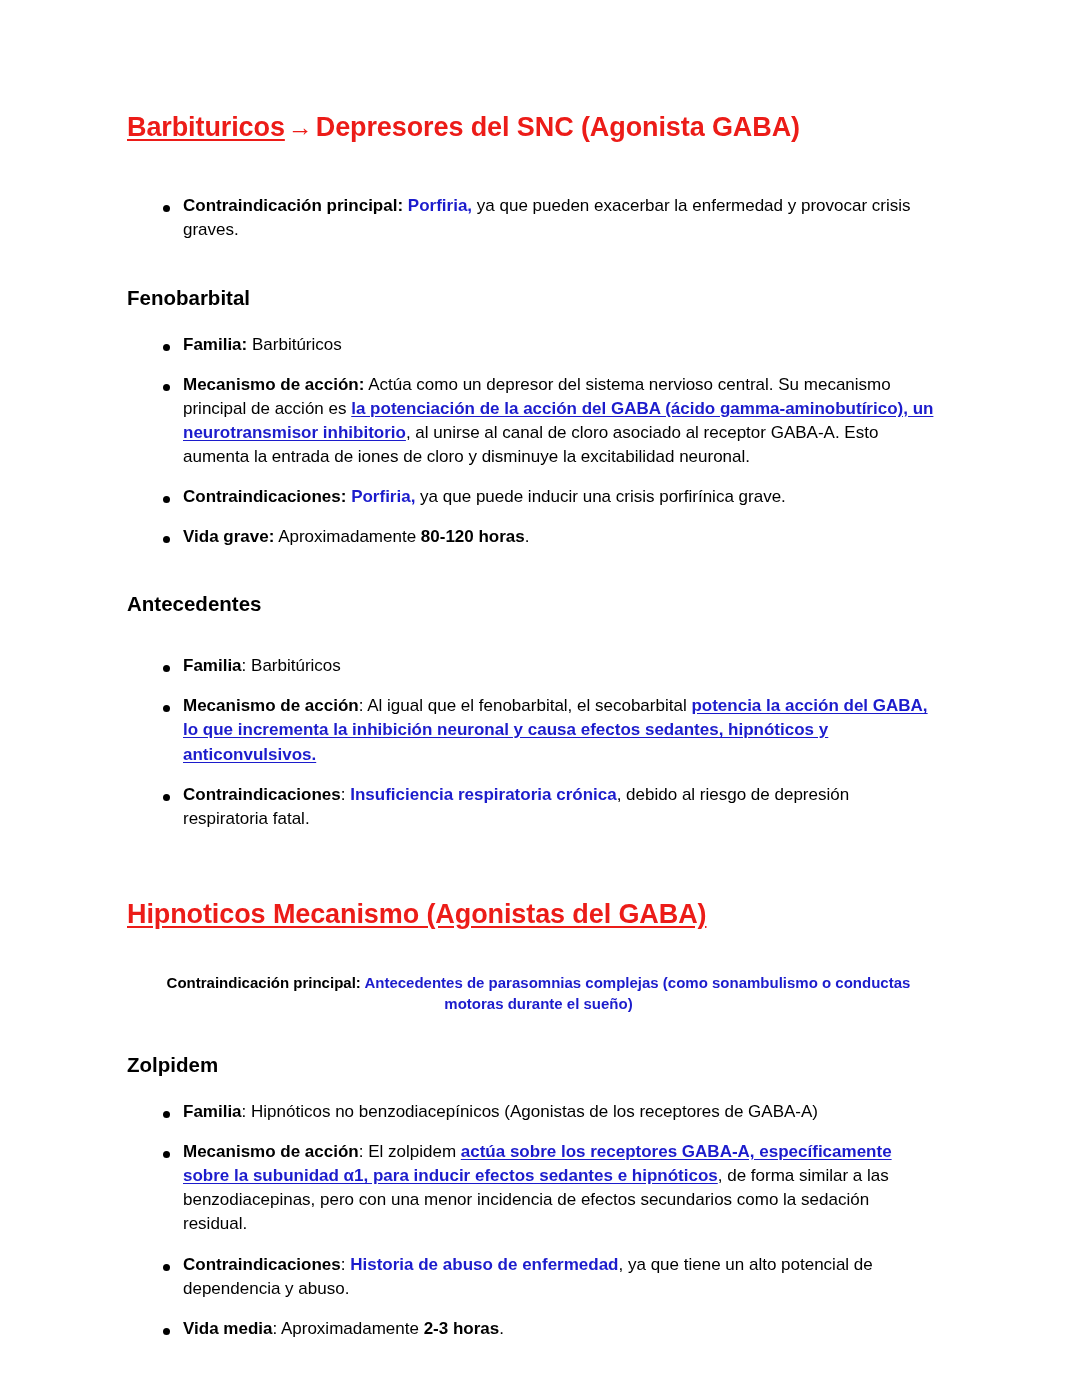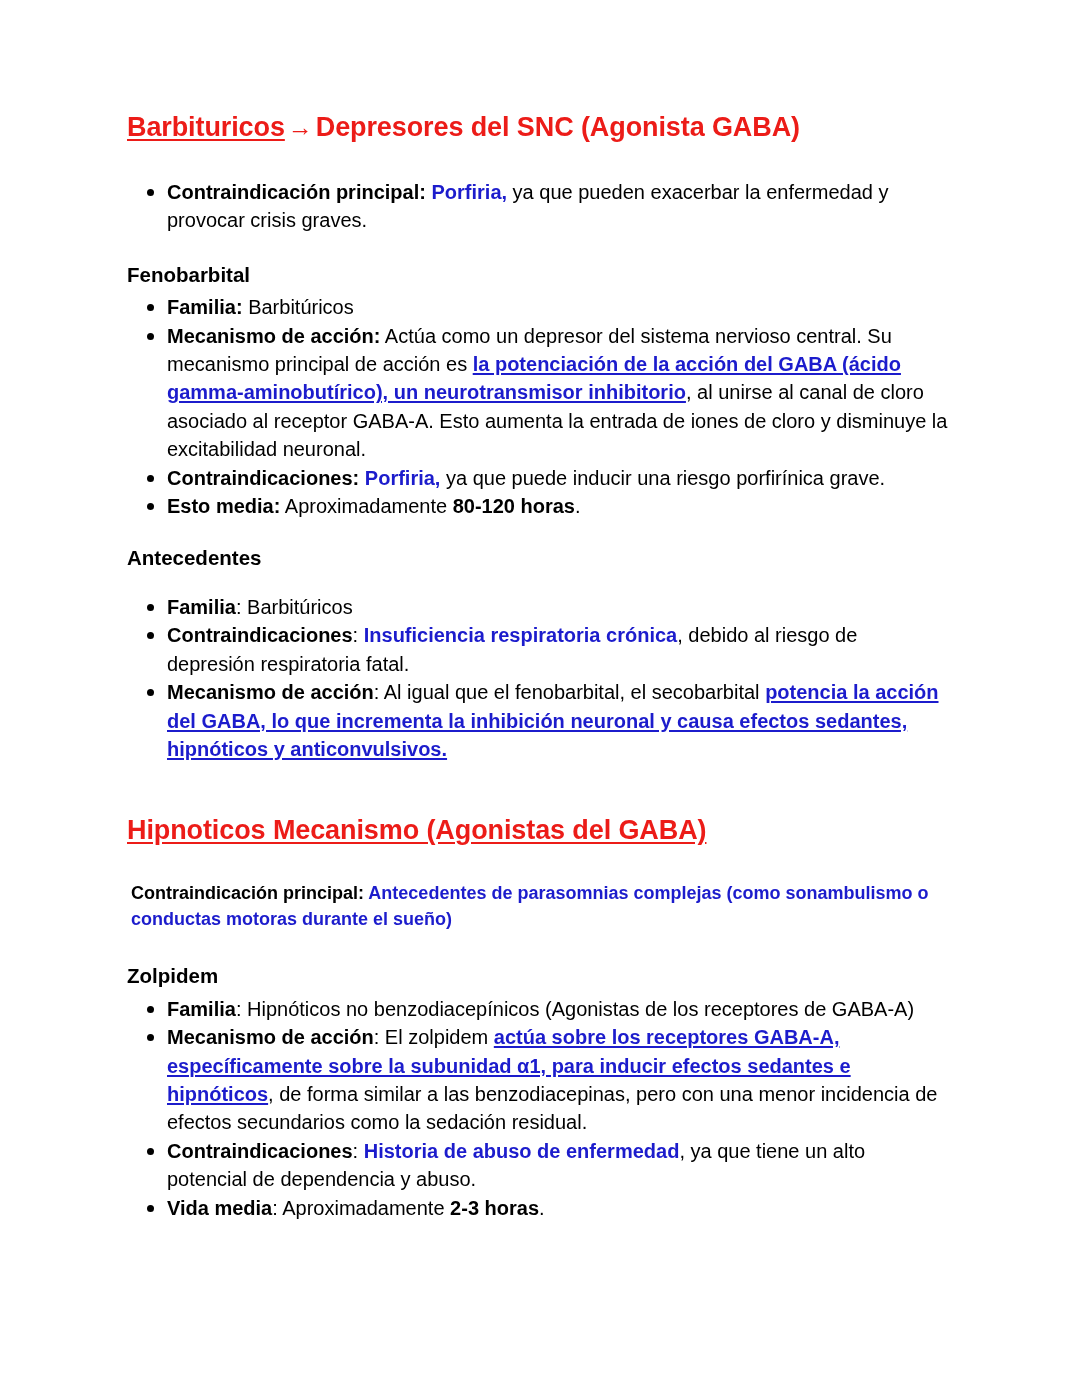--- a/index.html
+++ b/index.html
@@ -52,37 +52,38 @@
     font-size: 20.5px;
     font-weight: bold;
     color: #000000;
     text-underline-offset: 3px;
     margin: 0;
     line-height: 1.2;
   }
 
   
   .para {
-    font-size: 18px;
+    font-size: 15px;
     line-height: 1.42;
     color: #000000;
-    margin: 4px;
+    margin: 11px;
+    text-align: center;
   }
   ul.bullets {
     list-style: none;
     margin: 0;
     padding: 0;
   }
   ul.bullets > li {
     position: relative;
     padding-left: 40px;
-    font-size: 20px;
+    font-size: 17px;
     line-height: 1.42;
     color: #000000;
-    margin: 0;
+    margin: 16px;
   }
   ul.bullets > li::before {
     content: "";
     position: absolute;
     left: 20px;
     top: 11px;
     width: 7px;
     height: 7px;
     border-radius: 50%;
     background: #000000;
@@ -124,34 +125,34 @@
 
     <div class="gap-list-sub"></div>
 
     <h2 class="h-sub">Fenobarbital</h2>
 
     <div class="gap-sub-list"></div>
 
     <ul class="bullets">
       <li><span class="b">Familia:</span><span> Barbitúricos</span></li>
       <li><span class="b">Mecanismo de acción:</span><span> Actúa como un depresor del sistema nervioso central. Su mecanismo principal de acción es </span><span class="blue-bu">la potenciación de la acción del GABA (ácido gamma-aminobutírico), un neurotransmisor inhibitorio</span><span>, al unirse al canal de cloro asociado al receptor GABA-A. Esto aumenta la entrada de iones de cloro y disminuye la excitabilidad neuronal.</span></li>
-      <li><span class="b">Contraindicaciones:</span><span class="blue-b"> Porfiria,</span><span> ya que puede inducir una riesgo porfirínica grave.</span></li>
-      <li><span class="b">Esto media:</span><span> Aproximadamente </span><span class="b">80-120 horas</span><span>.</span></li>
+      <li><span class="b">Contraindicaciones:</span><span class="blue-b"> Porfiria,</span><span> ya que puede inducir una crisis porfirínica grave.</span></li>
+      <li><span class="b">Vida grave:</span><span> Aproximadamente </span><span class="b">80-120 horas</span><span>.</span></li>
     </ul>
 
     <div class="gap-list-sub2"></div>
 
     <h2 class="h-sub">Antecedentes</h2>
 
     <div class="gap-sub-list2"></div>
 
     <ul class="bullets">
       <li><span class="b">Familia</span><span>: Barbitúricos</span></li>
+      <li><span class="b">Mecanismo de acción</span><span>: Al igual que el fenobarbital, el secobarbital </span><span class="blue-bu">potencia la acción del GABA, lo que incrementa la inhibición neuronal y causa efectos sedantes, hipnóticos y anticonvulsivos.</span><span></span></li>
       <li><span class="b">Contraindicaciones</span><span>: </span><span class="blue-b">Insuficiencia respiratoria crónica</span><span>, debido al riesgo de depresión respiratoria fatal.</span></li>
-      <li><span class="b">Mecanismo de acción</span><span>: Al igual que el fenobarbital, el secobarbital </span><span class="blue-bu">potencia la acción del GABA, lo que incrementa la inhibición neuronal y causa efectos sedantes, hipnóticos y anticonvulsivos.</span><span></span></li>
     </ul>
 
     <div class="gap-sec-red"></div>
 
     <h1 class="h-red all-underline">Hipnoticos Mecanismo (Agonistas del GABA)</h1>
 
     <div class="gap-red-para"></div>
 
     <p class="para"><span class="b">Contraindicación principal:</span><span class="blue-b"> Antecedentes de parasomnias complejas (como sonambulismo o conductas motoras durante el sueño)</span></p>
 

